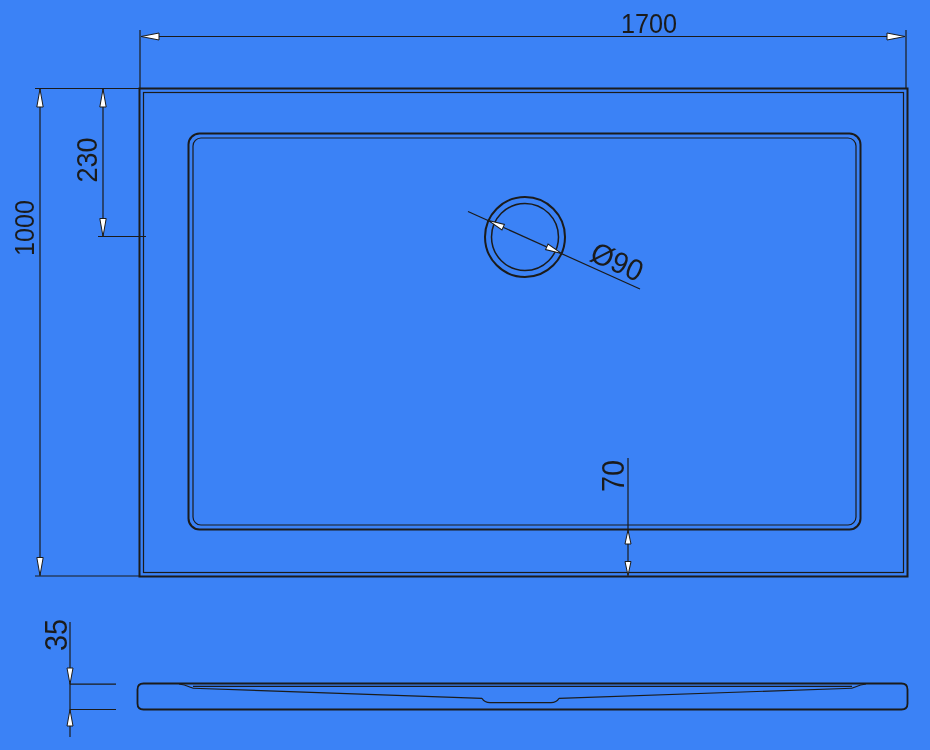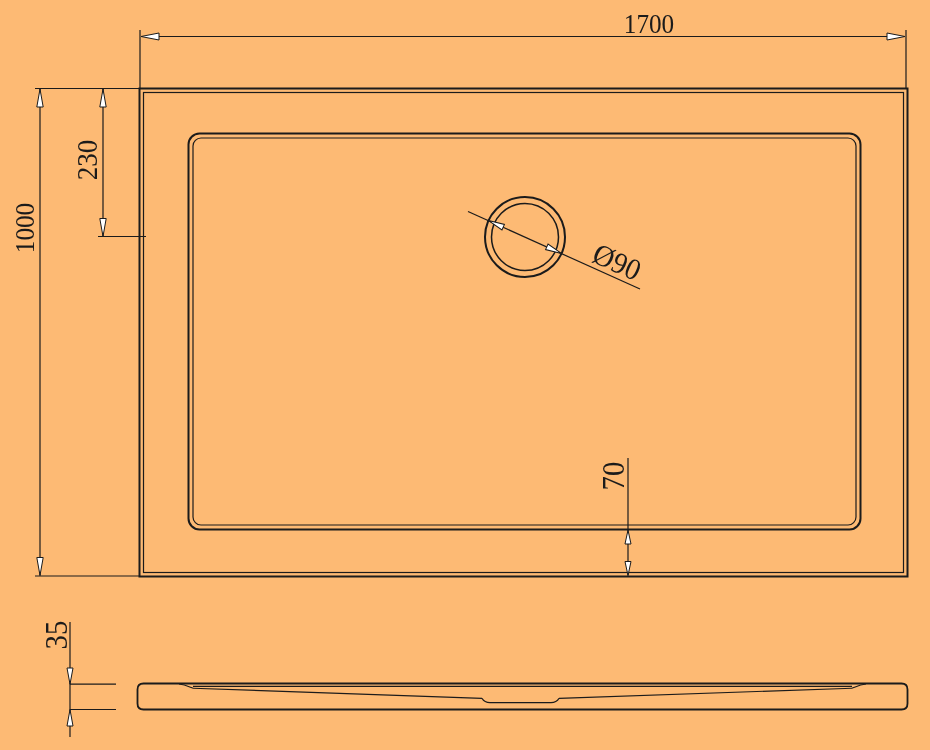--- a/index.html
+++ b/index.html
@@ -1,21 +1,21 @@
 <!DOCTYPE html>
 <html><head>
 <meta charset="utf-8">
 <style>
   html, body { margin: 0; padding: 0; background: #ffffff; }
   .canvas {
     position: relative;
     width: 930px;
     height: 750px;
-    background: #fdba74;
-    font-family: Liberation Serif, serif;
+    background: #3b82f6;
+    font-family: Liberation Sans, sans-serif;
     color: #1b1b1b;
     overflow: hidden;
   }
   .canvas svg { position: absolute; left: 0; top: 0; }
   .lbl {
     position: absolute;
     line-height: 1;
     white-space: nowrap;
     color: #1b1b1b;
   }

